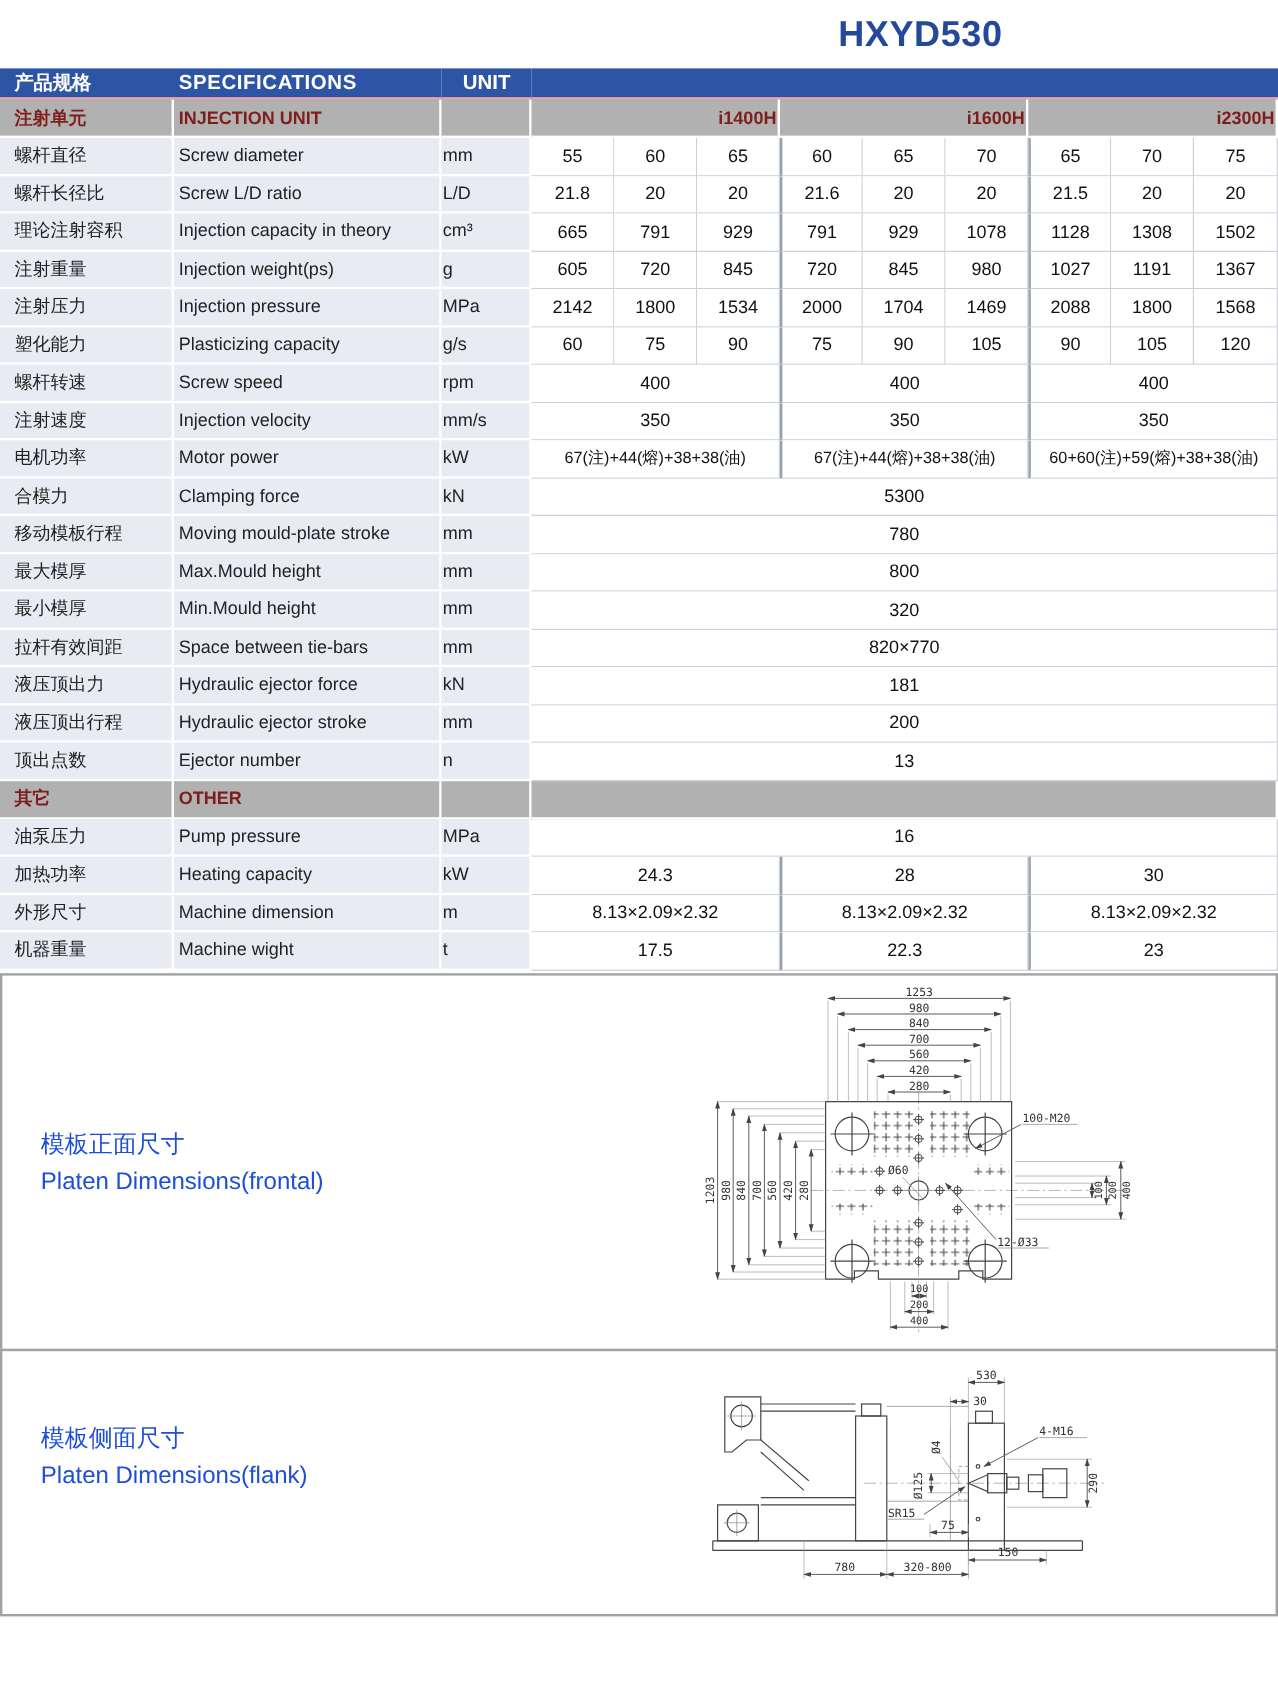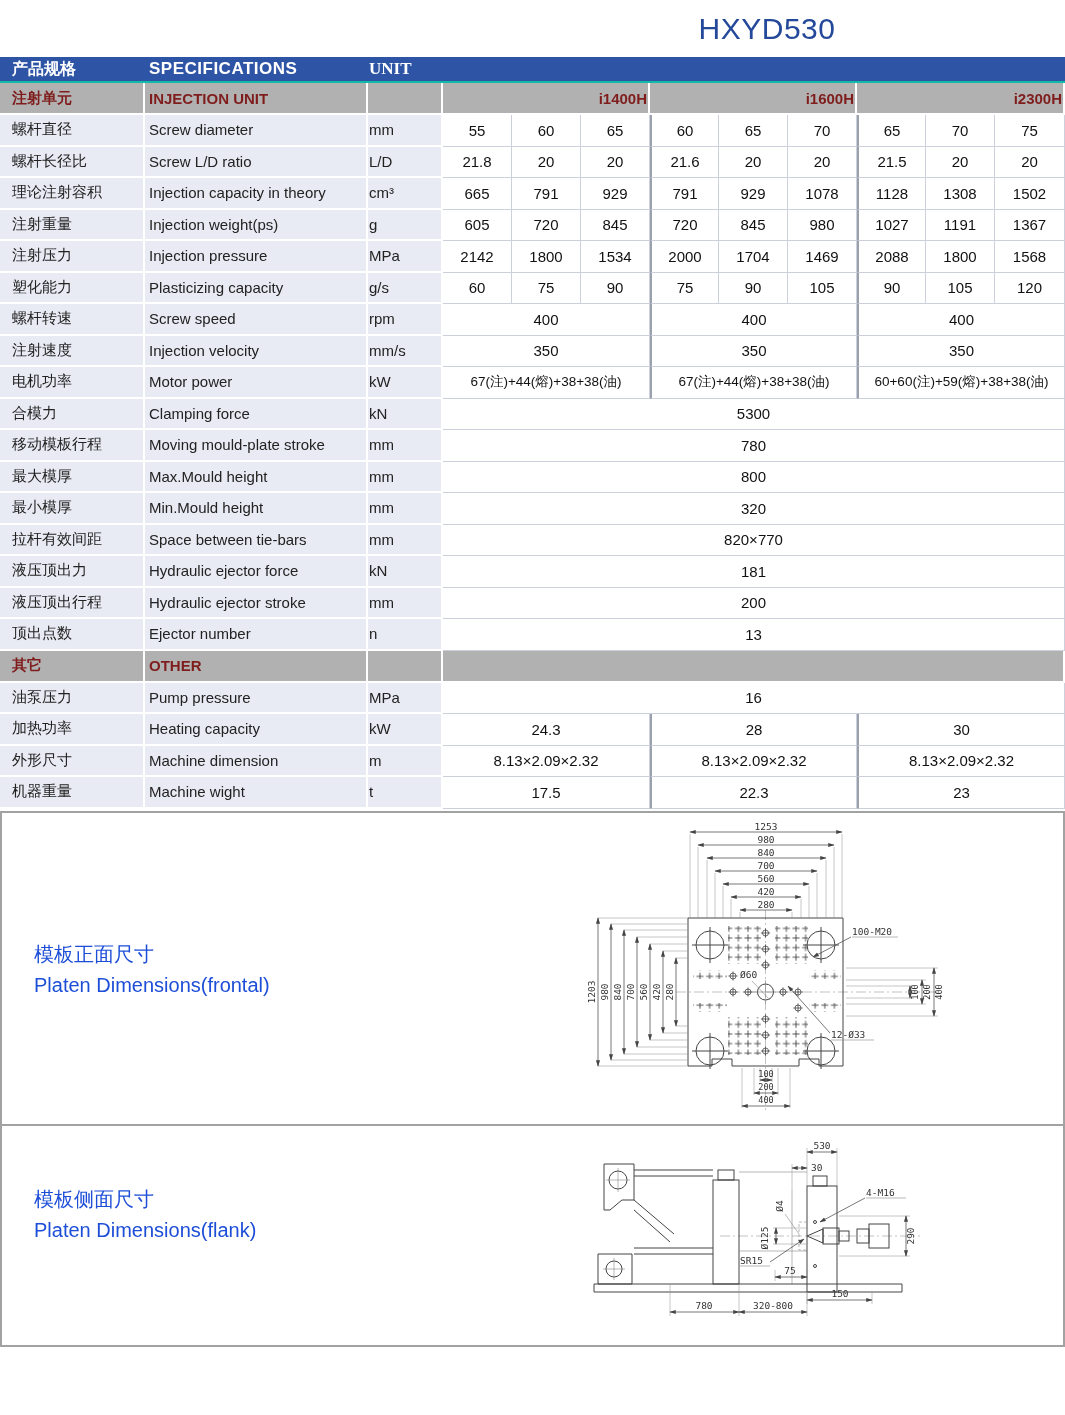--- a/index.html
+++ b/index.html
@@ -1,27 +1,27 @@
 <!DOCTYPE html>
 <html><head>
 <meta charset="utf-8">
 <style>
   html,body{margin:0;padding:0;background:#fff;}
   .page{position:relative;width:1065px;height:1415px;background:#fff;overflow:hidden;
         font-family:"Liberation Sans", sans-serif;}
   .titlebar{position:relative;height:57px;}
   .title{position:absolute;left:767px;top:12px;transform:translateX(-50%);
-         font-size:30px;font-weight:normal;color:#24489a;letter-spacing:.5px;}
+         font-size:30px;font-weight:bold;color:#24489a;letter-spacing:.5px;}
   table.spec{border-collapse:separate;border-spacing:0;table-layout:fixed;width:1065px;}
   table.spec td{overflow:hidden;white-space:nowrap;box-sizing:border-box;}
   tr.headrow{height:26px;}
-  td.head{background:#2e55a5;color:#fff;font-weight:bold;border-bottom:2px solid #14b8a6;}
+  td.head{background:#2e55a5;color:#fff;font-weight:bold;border-bottom:2px solid #fca5a5;}
   td.head.c1{padding-left:12px;font-size:16px;}
   td.head.c2{padding-left:4px;font-size:17px;letter-spacing:.5px;}
-  td.head.c3{text-align:left;font-size:17px;font-family:Liberation Serif, serif;}
+  td.head.c3{text-align:center;font-size:17px;}
   tr.secrow{height:32px;}
   td.sec{background:#b1b1b1;color:#7f1d1d;font-weight:bold;font-size:15px;
          border-right:2px solid #fff;border-bottom:2px solid #fff;}
   td.sec.c1{padding-left:12px;}
   td.sec.c2{padding-left:4px;}
   td.model{text-align:right;margin-left:28px;}
   tr.datarow{height:31.5px;}
   td.lab,td.spc,td.unt{background:#e9ebf4;color:#222;font-size:15px;
          border-right:2px solid #fff;border-bottom:2px solid #fff;}
   td.lab{padding-left:12px;}

